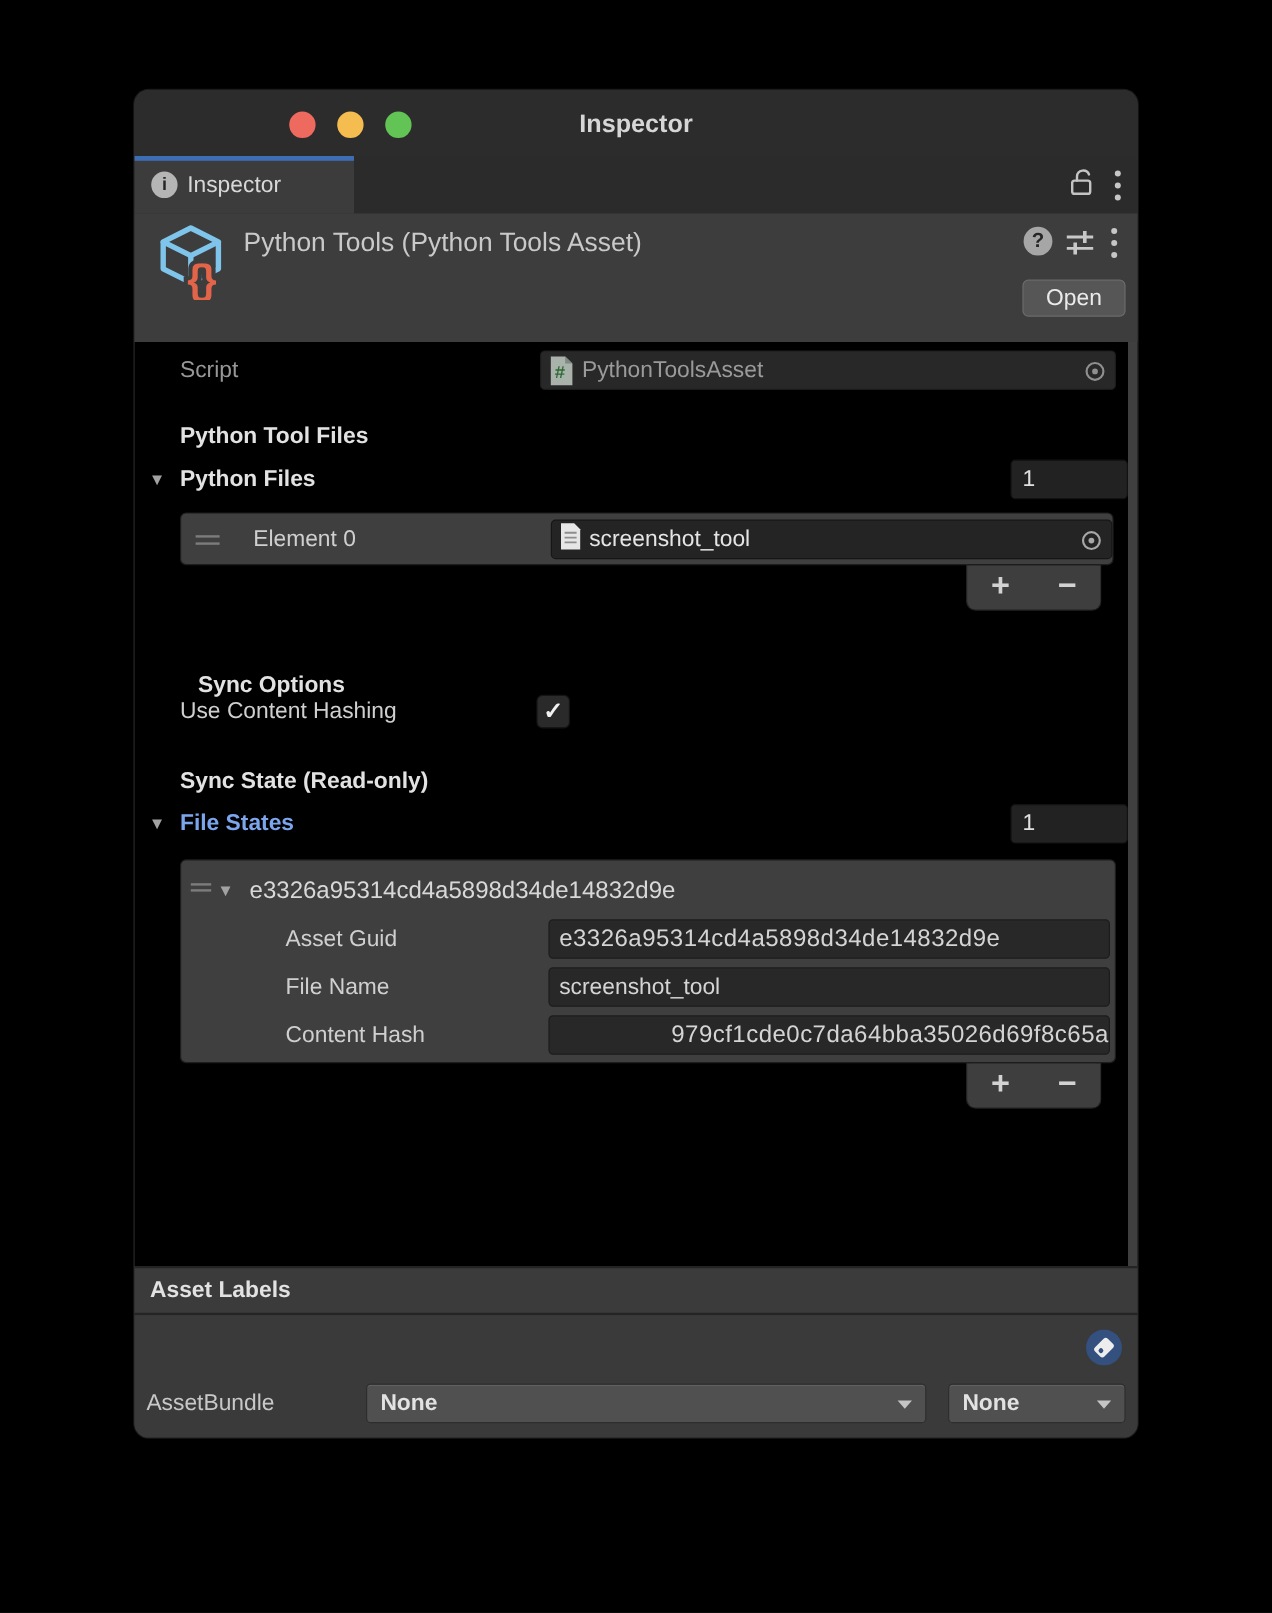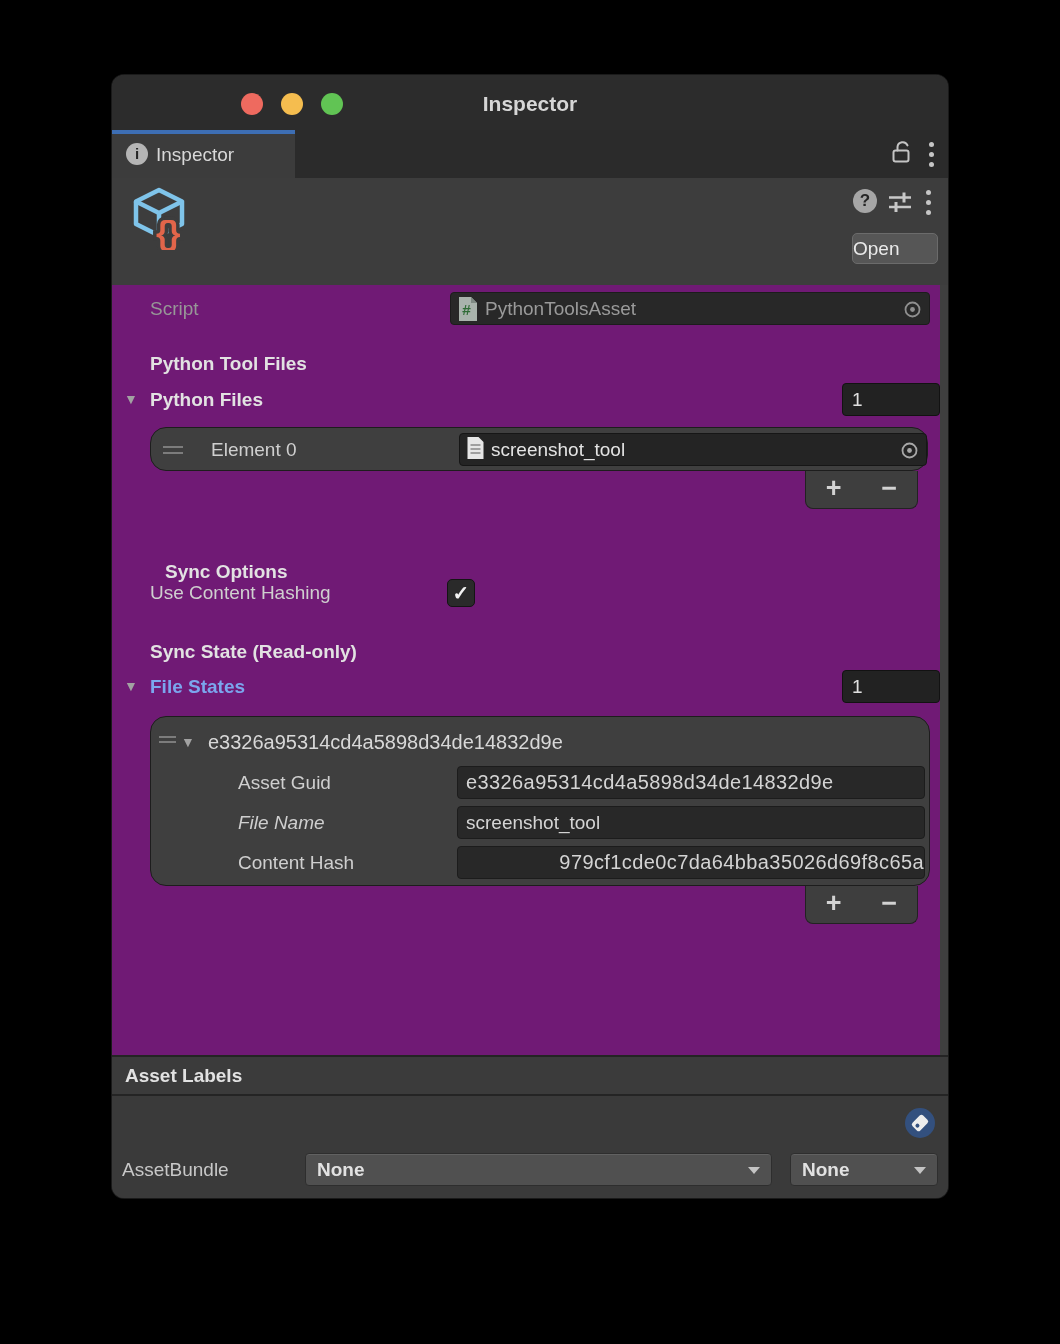--- a/index.html
+++ b/index.html
@@ -26,36 +26,36 @@
   .info-badge{position:absolute;left:14px;top:13px;width:22px;height:22px;border-radius:50%;
     background:#b5b5b5;color:#262626;font-weight:bold;font-size:15px;text-align:center;line-height:22px;}
   .tab-label{position:absolute;left:44px;top:0;height:48px;line-height:50px;font-size:19px;color:#d8d8d8;}
   .tab-icons{position:absolute;right:14px;top:0;height:48px;display:flex;align-items:center;gap:16px;}
   
   .comp-header{position:absolute;left:0;top:103px;width:100%;height:107px;background:#3d3d3d;border-bottom:2px solid #272727;}
   .comp-title{position:absolute;left:91px;top:9px;height:30px;line-height:30px;font-size:22px;color:#c9c9c9;}
   .help-badge{position:absolute;left:741px;top:11px;width:24px;height:24px;border-radius:50%;
     background:#a6a6a6;color:#262626;font-weight:bold;font-size:17px;text-align:center;line-height:24px;}
   .open-btn{position:absolute;left:740px;top:55px;width:86px;height:31px;background:#565656;
-    border:1px solid #6b6b6b;border-radius:5px;color:#eaeaea;font-size:19px;line-height:29px;box-sizing:border-box;}
-  
-  .body-area{position:absolute;left:0;top:210px;width:100%;height:770px;background:#701a75;}
+    border:1px solid #6b6b6b;border-radius:5px;color:#eaeaea;font-size:19px;text-align:center;line-height:29px;box-sizing:border-box;}
+  
+  .body-area{position:absolute;left:0;top:210px;width:100%;height:770px;background:#000000;}
   .scroll-gutter{position:absolute;left:828px;top:0px;width:8px;height:770px;background:#3f3f3f;}
   .lbl{font-size:19px;color:#cfcfcf;}
   .lbl-bold{font-size:19px;font-weight:bold;color:#e2e2e2;}
   .lbl-disabled{font-size:19px;color:#979797;}
   .row{position:absolute;height:33px;line-height:33px;white-space:nowrap;}
   .field{position:absolute;height:33px;background:#282828;border:1px solid #1c1c1c;border-radius:4px;
     box-sizing:border-box;display:flex;align-items:center;overflow:hidden;}
   .field-text{font-size:19px;color:#d8d8d8;white-space:nowrap;text-align:center;}
   .mono-fill{font-size:20px;letter-spacing:.4px;color:#d4d4d4;white-space:nowrap;padding-left:8px;}
   .count-field{position:absolute;width:98px;height:33px;background:#222222;border:1px solid #121212;
     border-radius:4px;box-sizing:border-box;color:#e0e0e0;font-size:19px;line-height:31px;padding-left:9px;}
   .foldout-tri{position:absolute;width:20px;font-size:14px;color:#a2a2a2;line-height:33px;text-align:left;}
-  .list-box{position:absolute;background:#3f3f3f;border:1px solid #1d1d1d;border-radius:16px;box-sizing:border-box;}
+  .list-box{position:absolute;background:#3f3f3f;border:1px solid #1d1d1d;border-radius:5px;box-sizing:border-box;}
   .drag-handle{display:inline-block;vertical-align:middle;}
   .drag-handle i{display:block;width:20px;height:2px;background:#7c7c7c;margin:4px 0;}
   .drag-handle.small i{width:17px;margin:3px 0;}
   .obj-field{position:absolute;height:33px;background:#242424;border:1px solid #161616;border-radius:4px;
     box-sizing:border-box;display:flex;align-items:center;}
   .pm-box{position:absolute;width:113px;height:38px;background:#3e3e3e;border:1px solid #222;
     border-top:none;border-radius:0 0 8px 8px;box-sizing:border-box;display:flex;}
   .pm-btn{flex:1;text-align:center;color:#d2d2d2;font-size:27px;font-weight:bold;line-height:34px;}
   .checkbox{position:absolute;width:28px;height:28px;background:#2a2a2a;border:1px solid #141414;border-radius:5px;
     box-sizing:border-box;color:#f2f2f2;font-size:20px;font-weight:bold;text-align:center;line-height:26px;}
@@ -106,20 +106,21 @@
 
   <div class="comp-header">
     <span class="abs" style="left:16px;top:6px;">
       <svg width="64" height="66" viewBox="0 0 64 66">
         <path d="M31 6 L54 17.5 L31 29 L8 17.5 Z" fill="none" stroke="#7fc4ea" stroke-width="4.5" stroke-linejoin="round"></path>
         <path d="M8 17.5 V40 L31 51.5 V29" fill="none" stroke="#7fc4ea" stroke-width="4.5" stroke-linejoin="round"></path>
         <path d="M54 17.5 V40 L31 51.5" fill="none" stroke="#7fc4ea" stroke-width="4.5" stroke-linejoin="round"></path>
         <text x="28" y="60" font-family="Liberation Sans, sans-serif" font-size="34" font-weight="bold" fill="#e2654a" stroke="#3d3d3d" stroke-width="7" paint-order="stroke" letter-spacing="-2">{}</text>
       </svg>
     </span>
+    <div class="comp-title">Python Tools (Python Tools Asset)</div>
     <div class="help-badge">?</div>
     <span class="abs" style="left:775px;top:13px;">
       <svg width="26" height="22" viewBox="0 0 26 22">
         <line x1="2" y1="6.5" x2="24" y2="6.5" stroke="#c8c8c8" stroke-width="2.4"></line>
         <line x1="17" y1="1.5" x2="17" y2="11.5" stroke="#c8c8c8" stroke-width="3"></line>
         <line x1="2" y1="16" x2="24" y2="16" stroke="#c8c8c8" stroke-width="2.4"></line>
         <line x1="9" y1="11" x2="9" y2="21" stroke="#c8c8c8" stroke-width="3"></line>
       </svg>
     </span>
     <span class="kebab abs" style="left:814px;top:12px;">
@@ -201,21 +202,21 @@
           <i></i>
         </span>
       <span class="foldout-tri" style="left:30px;top:9px;">▼</span>
       <span class="abs" style="left:57px;top:9px;height:33px;line-height:33px;font-size:20px;color:#d8d8d8;">e3326a95314cd4a5898d34de14832d9e</span>
 
       <span class="lbl abs" style="left:87px;top:49px;height:33px;line-height:33px;">Asset Guid</span>
       <div class="field" style="left:306px;top:49px;width:468px;">
         <span class="mono-fill">e3326a95314cd4a5898d34de14832d9e</span>
       </div>
 
-      <span class="lbl abs" style="left:87px;top:89px;height:33px;line-height:33px;font-style:italic;">File Name</span>
+      <span class="lbl abs" style="left:87px;top:89px;height:33px;line-height:33px;">File Name</span>
       <div class="field" style="left:306px;top:89px;width:468px;">
         <span class="mono-fill" style="font-size:19px;letter-spacing:0;">screenshot_tool</span>
       </div>
 
       <span class="lbl abs" style="left:87px;top:129px;height:33px;line-height:33px;">Content Hash</span>
       <div class="field" style="left:306px;top:129px;width:468px;justify-content:flex-end;">
         <span class="mono-fill">979cf1cde0c7da64bba35026d69f8c65a</span>
       </div>
     </div>
     <div class="pm-box" style="left:693px;top:601px;">

